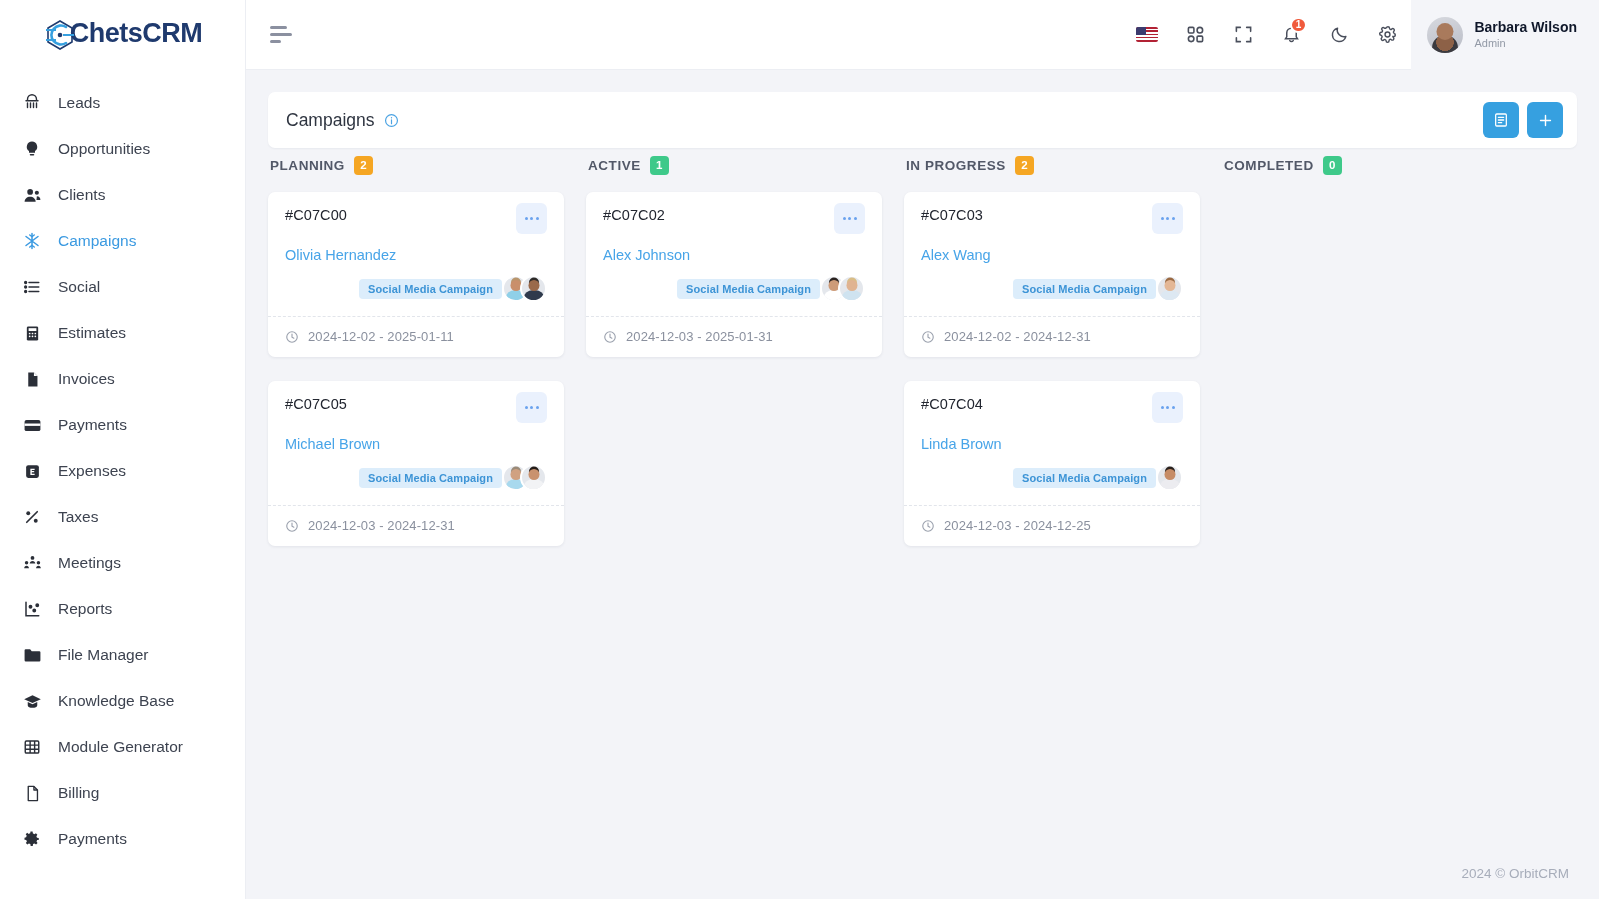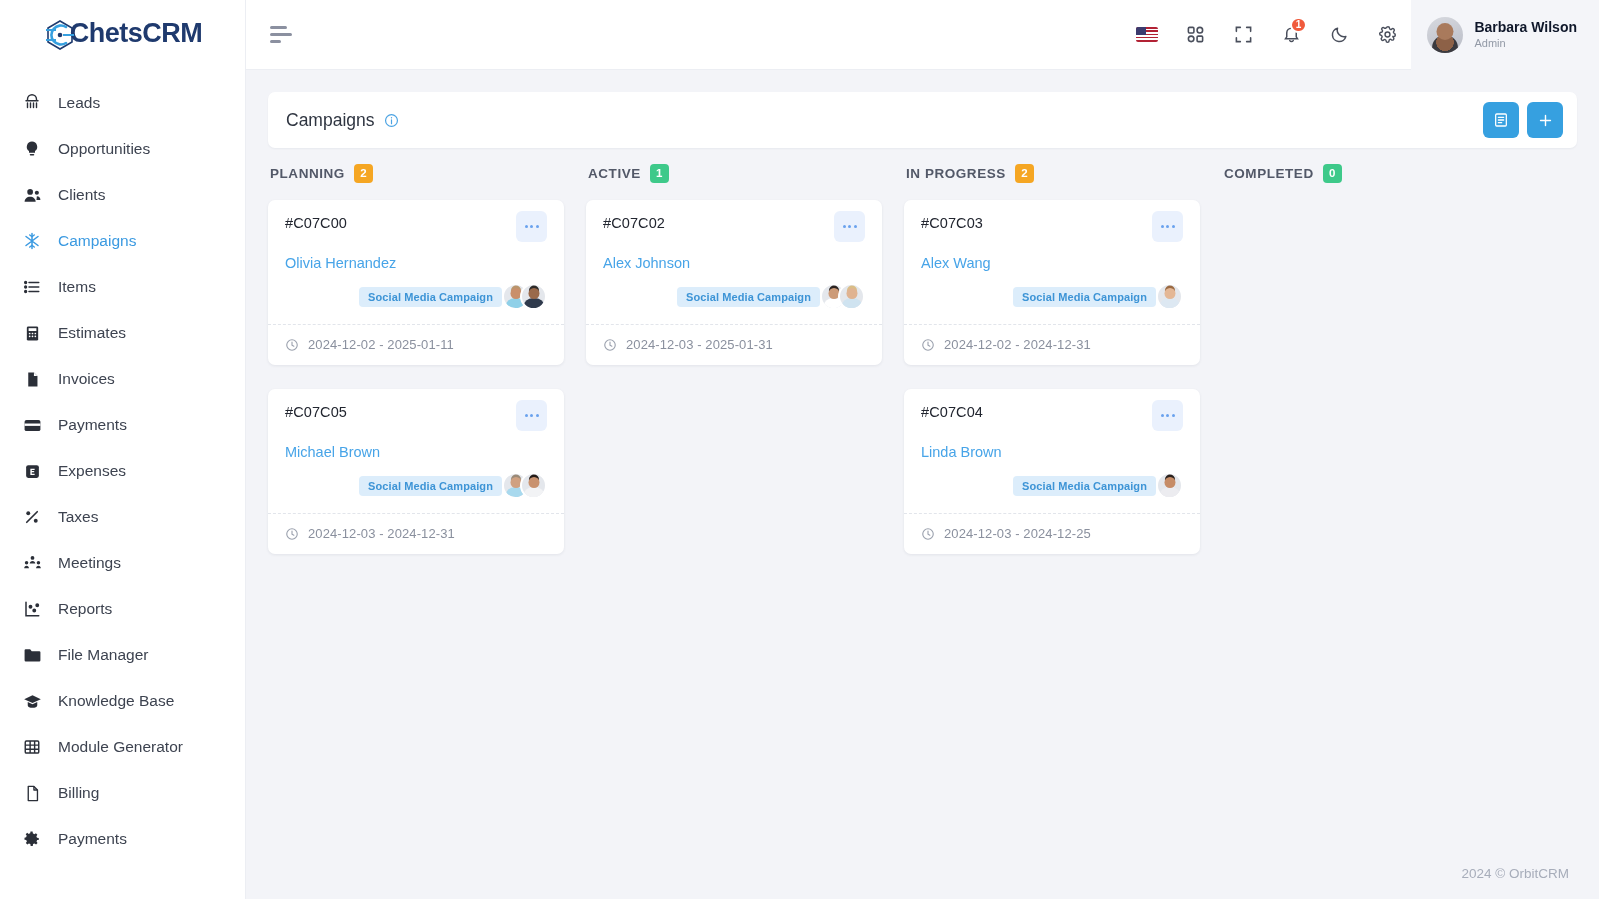--- a/index.html
+++ b/index.html
@@ -104,21 +104,21 @@
   .page-title { font-size: 17.5px; color: #2f3541; }
   .info-ico { color:#4ba3e3; display:flex; }
   .head-actions { display: flex; gap: 8px; }
   .sq-btn {
     width: 36px; height: 36px; border-radius: 6px; background: #36a0e0;
     display: flex; align-items: center; justify-content: center;
     color: #fff; border: none; cursor: pointer;
   }
 
   
-  .board { display: flex; gap: 22px; padding-top: 12px; }
+  .board { display: flex; gap: 22px; padding-top: 4px; }
   .col { width: 296px; flex: 0 0 296px; }
   .col-head {
     display: flex; align-items: center; gap: 9px; height: 26px;
     padding-left: 2px; margin-bottom: 14px;
   }
   .col-title {
     font-size: 13.5px; font-weight: 600; letter-spacing: .55px; color: #525868;
     text-transform: uppercase;
   }
   .col-count {
@@ -238,21 +238,21 @@
 
       <div class="nav-item">
         <span class="nav-ico">
           <svg width="18" height="18" viewBox="0 0 24 24" fill="none" stroke="currentColor" stroke-width="2" stroke-linecap="round">
             <path d="M8 6h13M8 12h13M8 18h13"></path>
               <circle cx="3.5" cy="6" r="1.2" fill="currentColor"></circle>
               <circle cx="3.5" cy="12" r="1.2" fill="currentColor"></circle>
               <circle cx="3.5" cy="18" r="1.2" fill="currentColor"></circle>
           </svg>
         </span>
-        <span>Items</span>
+        <span>Social</span>
       </div>
 
       <div class="nav-item">
         <span class="nav-ico">
           <svg width="17" height="17" viewBox="0 0 24 24" fill="currentColor">
             <rect x="4" y="2" width="16" height="20" rx="2"></rect>
               <rect x="6.5" y="4.5" width="11" height="4" fill="#fff"></rect>
             <circle cx="8" cy="12" r="1.2" fill="#fff"></circle>
               <circle cx="12" cy="12" r="1.2" fill="#fff"></circle>
               <circle cx="16" cy="12" r="1.2" fill="#fff"></circle>

